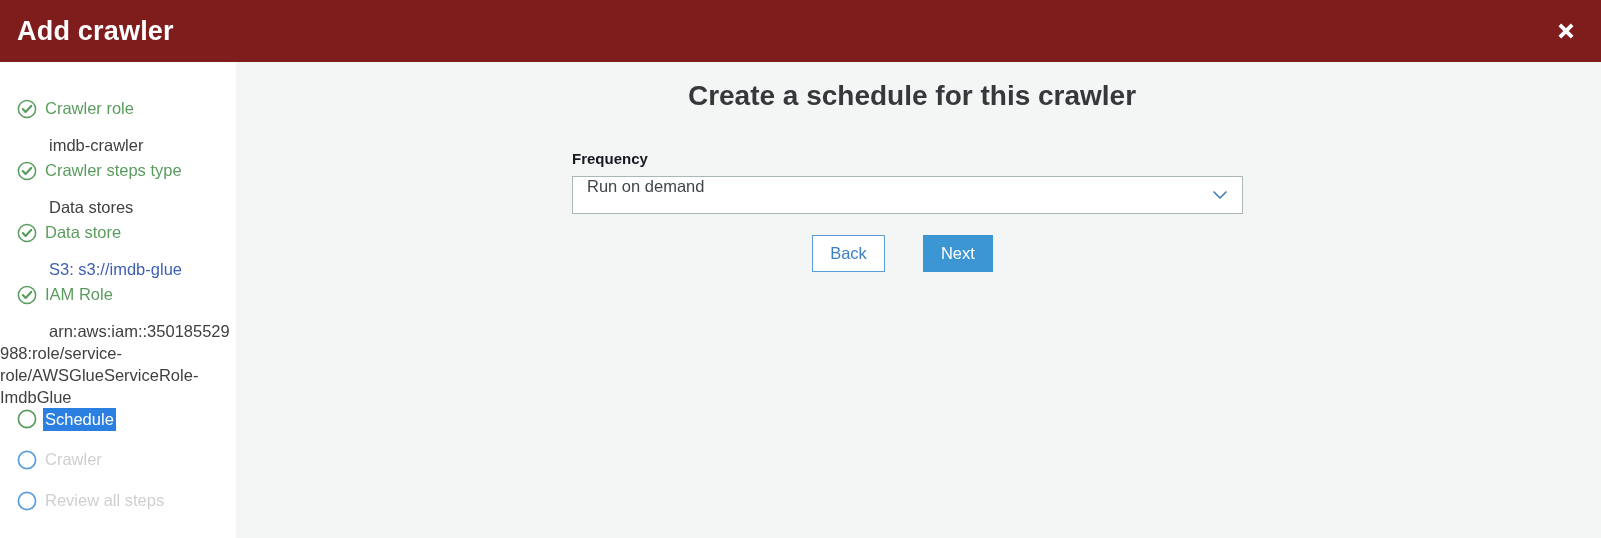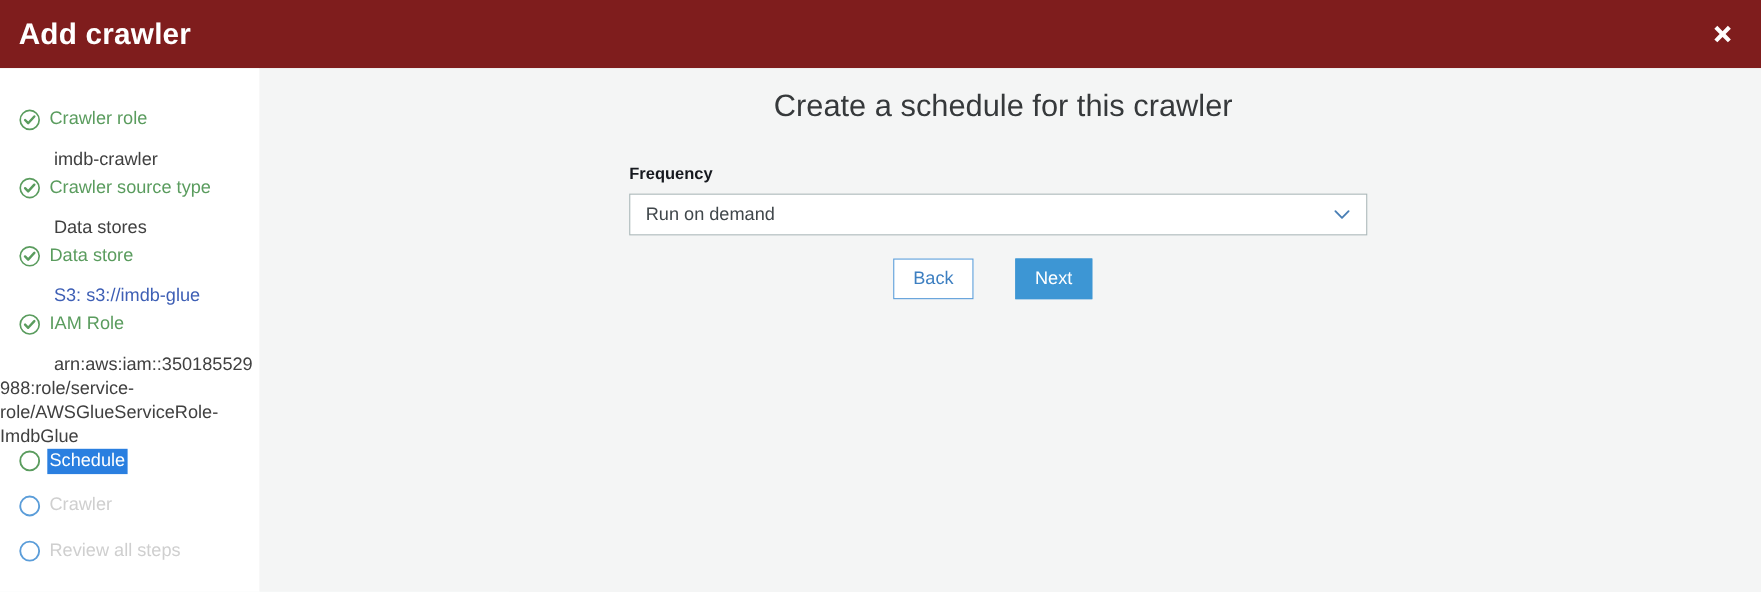--- a/index.html
+++ b/index.html
@@ -120,21 +120,21 @@
     flex: 1;
     height: 476px;
     background: #f4f5f5;
     position: relative;
   }
 
   #page-title {
     text-align: center;
     font-size: 28px;
     color: #36393b;
-    font-weight: normal;
+    font-weight: bold;
     padding-top: 17px;
     padding-right: 13px;
     line-height: 1.2;
   }
 
   #form-area {
     position: absolute;
     left: 336px;
     top: 88px;
     width: 671px;
@@ -148,21 +148,21 @@
     display: block;
   }
 
   #frequency-select {
     position: relative;
     width: 671px;
     height: 38px;
     background: #ffffff;
     border: 1px solid #aab7b8;
     display: flex;
-    align-items: center;
+    align-items: flex-start;
     cursor: pointer;
   }
   #frequency-value {
     font-size: 16.5px;
     color: #40474b;
     padding-left: 14px;
   }
   #select-chevron {
     position: absolute;
     right: 12px;
@@ -234,21 +234,21 @@
         <span class="step-sub">imdb-crawler</span>
       </div>
 
       <div class="step done">
         <span class="step-icon">
           <svg width="20" height="20" viewBox="0 0 20 20">
             <circle cx="10" cy="10" r="8.6" fill="none" stroke="#5a9c5e" stroke-width="1.5"></circle>
             <path d="M5.8 10.1 L8.6 13 L14.2 6.9" fill="none" stroke="#5a9c5e" stroke-width="2.2" stroke-linecap="round" stroke-linejoin="round"></path>
           </svg>
         </span>
-        <span class="step-label">Crawler source type</span>
+        <span class="step-label">Crawler steps type</span>
       </div>
       <div class="sub-row">
         <span class="step-sub">Data stores</span>
       </div>
 
       <div class="step done">
         <span class="step-icon">
           <svg width="20" height="20" viewBox="0 0 20 20">
             <circle cx="10" cy="10" r="8.6" fill="none" stroke="#5a9c5e" stroke-width="1.5"></circle>
             <path d="M5.8 10.1 L8.6 13 L14.2 6.9" fill="none" stroke="#5a9c5e" stroke-width="2.2" stroke-linecap="round" stroke-linejoin="round"></path>

